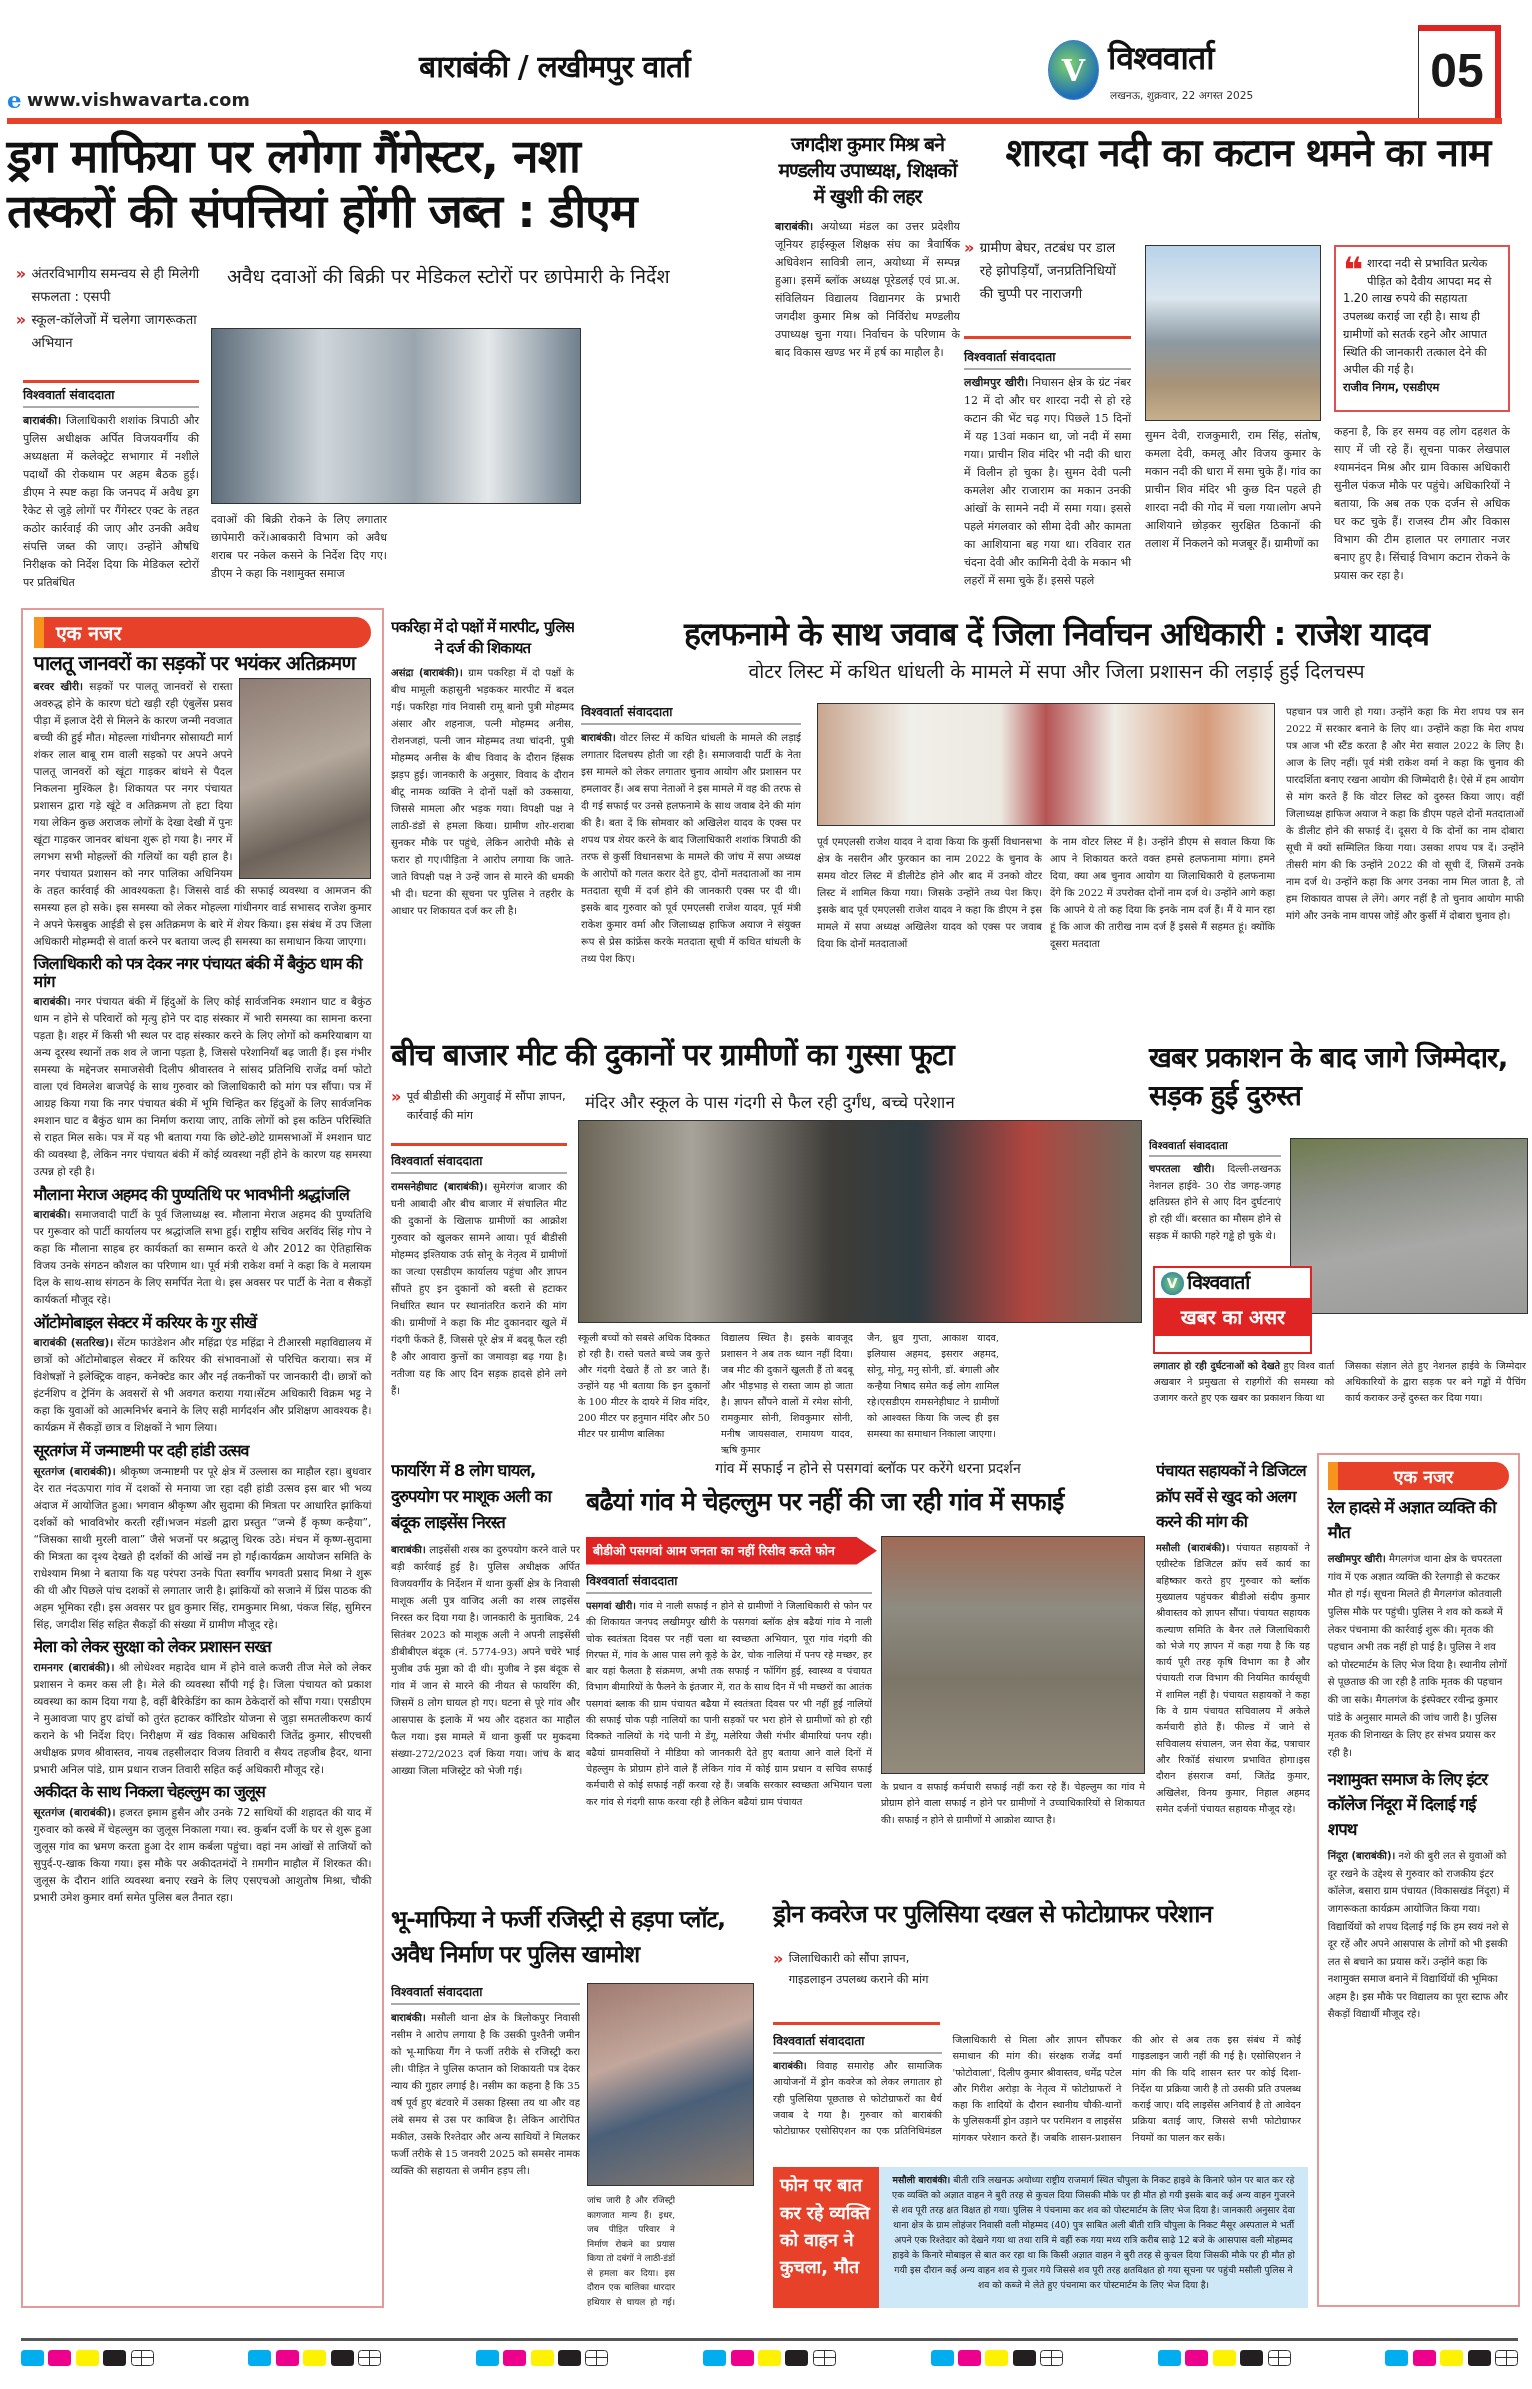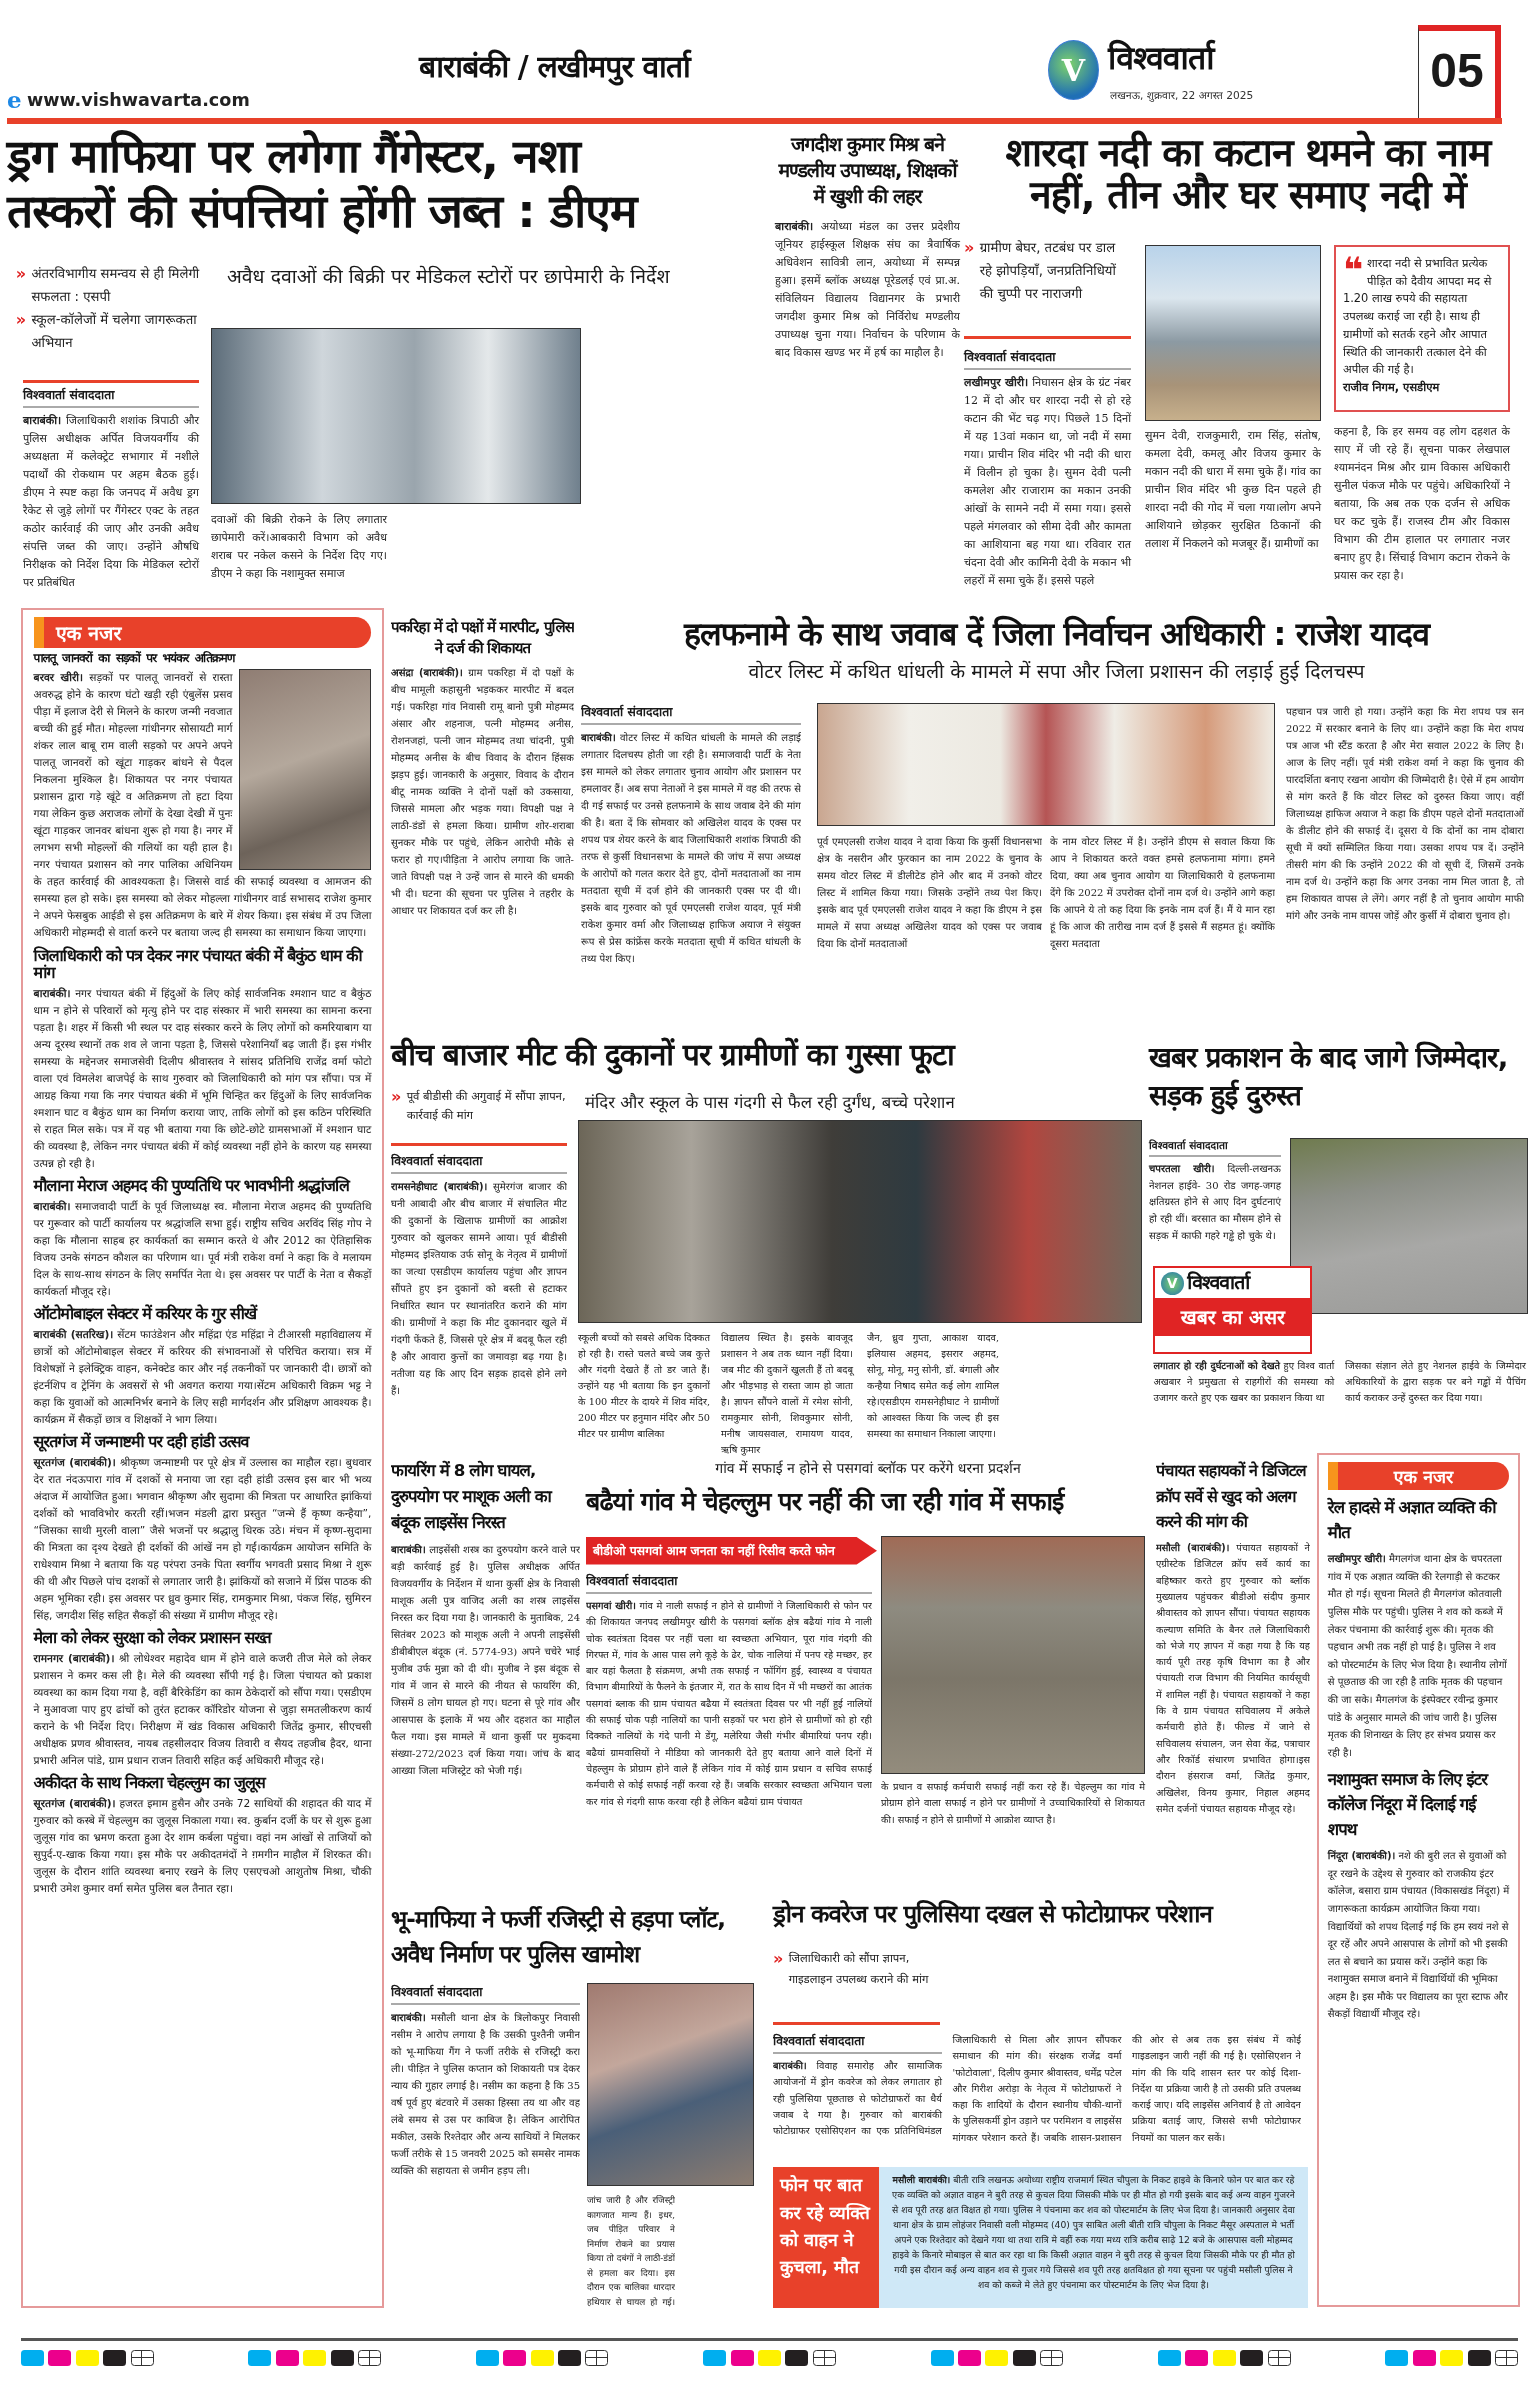--- a/index.html
+++ b/index.html
@@ -63,21 +63,20 @@
   <div class="abs body-text" style="left:204px;top:379px;width:176px;">दवाओं की बिक्री रोकने के लिए लगातार छापेमारी करें।आबकारी विभाग को अवैध शराब पर नकेल कसने के निर्देश दिए गए। डीएम ने कहा कि नशामुक्त समाज</div>
 </div>
 
 <div class="abs" style="left:775px;top:132px;width:185px;height:476px;">
   <div class="hl" style="font-size:19.4px;text-align:center;line-height:1.35;">जगदीश कुमार मिश्र बने मण्डलीय उपाध्यक्ष, शिक्षकों में खुशी की लहर</div>
   <div class="body-text" style="margin-top:7px;"><b>बाराबंकी।</b> <span>अयोध्या मंडल का उत्तर प्रदेशीय जूनियर हाईस्कूल शिक्षक संघ का त्रैवार्षिक अधिवेशन सावित्री लान, अयोध्या में सम्पन्न हुआ। इसमें ब्लॉक अध्यक्ष पूरेडलई एवं प्रा.अ. संविलियन विद्यालय विद्यानगर के प्रभारी जगदीश कुमार मिश्र को निर्विरोध मण्डलीय उपाध्यक्ष चुना गया। निर्वाचन के परिणाम के बाद विकास खण्ड भर में हर्ष का माहौल है।</span></div>
 </div>
 
 <div class="abs" style="left:964px;top:132px;width:568px;height:476px;">
   <div class="hl" style="font-size:39px;text-align:center;white-space:nowrap;">शारदा नदी का कटान थमने का नाम</div>
-  <div class="hl" style="font-size:39px;text-align:center;white-space:nowrap;">नहीं, तीन और घर समाए नदी में</div>
   <div class="abs bullet" style="left:0;top:104px;width:167px;font-size:13.2px;">
       <span class="chev">»</span>
       <span>ग्रामीण बेघर, तटबंध पर डाल रहे झोपड़ियाँ, जनप्रतिनिधियों की चुप्पी पर नाराजगी</span>
     </div>
   <div class="abs redrule" style="left:0;top:204px;width:167px;"></div>
   <div class="abs" style="left:0;top:216px;width:167px;">
     <div class="byline">विश्ववार्ता संवाददाता</div>
     <div class="body-text"><b>लखीमपुर खीरी।</b> <span>निघासन क्षेत्र के ग्रंट नंबर 12 में दो और घर शारदा नदी से हो रहे कटान की भेंट चढ़ गए। पिछले 15 दिनों में यह 13वां मकान था, जो नदी में समा गया। प्राचीन शिव मंदिर भी नदी की धारा में विलीन हो चुका है। सुमन देवी पत्नी कमलेश और राजाराम का मकान उनकी आंखों के सामने नदी में समा गया। इससे पहले मंगलवार को सीमा देवी और कामता का आशियाना बह गया था। रविवार रात चंदना देवी और कामिनी देवी के मकान भी लहरों में समा चुके हैं। इससे पहले</span></div>
   </div>
   <div class="abs photo" style="left:181px;top:113px;width:176px;height:176px;background:linear-gradient(180deg,#b9d3ea 0%,#dbe6ee 30%,#8c9aa3 55%,#a89378 80%,#c7b08c 100%);"></div>
@@ -86,21 +85,21 @@
     <span style="color:#e02424;font-size:35px;font-weight:bold;float:left;line-height:32px;margin-right:3.5px;">❝</span>
     <span style="font-size:11.4px;line-height:16.7px;">शारदा नदी से प्रभावित प्रत्येक पीड़ित को दैवीय आपदा मद से 1.20 लाख रुपये की सहायता उपलब्ध कराई जा रही है। साथ ही ग्रामीणों को सतर्क रहने और आपात स्थिति की जानकारी तत्काल देने की अपील की गई है।</span>
     <div style="font-weight:bold;font-size:11.4px;margin-top:1px;clear:both;">राजीव निगम, एसडीएम</div>
   </div>
   <div class="abs body-text" style="left:370px;top:291px;width:176px;">कहना है, कि हर समय वह लोग दहशत के साए में जी रहे हैं। सूचना पाकर लेखपाल श्यामनंदन मिश्र और ग्राम विकास अधिकारी सुनील पंकज मौके पर पहुंचे। अधिकारियों ने बताया, कि अब तक एक दर्जन से अधिक घर कट चुके हैं। राजस्व टीम और विकास विभाग की टीम हालात पर लगातार नजर बनाए हुए है। सिंचाई विभाग कटान रोकने के प्रयास कर रहा है।</div>
 </div>
 
 <div class="abs boxred" style="left:21px;top:608px;width:363px;height:1700px;padding:7px 10.6px;">
   <div class="ek-nazar" style="font-size:19.4px;">एक नजर</div>
   <div>
-    <div class="hl" style="font-size:12px;margin:5.3px 0 3.5px;font-family:Liberation Mono, monospace;">पालतू जानवरों का सड़कों पर भयंकर अतिक्रमण</div>
+    <div class="hl" style="font-size:20px;margin:5.3px 0 3.5px;">पालतू जानवरों का सड़कों पर भयंकर अतिक्रमण</div>
     <div class="photo" style="float:right;width:132px;height:201px;margin-left:7px;background:linear-gradient(160deg,#8f7d73 0%,#b4a89c 45%,#6d635a 75%,#9b8f83 100%);"></div>
     <div class="body-text" style="font-size:10.6px;line-height:17px;font-family:'DejaVu Sans',sans-serif;"><b>बरवर खीरी।</b> <span>सड़कों पर पालतू जानवरों से रास्ता अवरुद्ध होने के कारण घंटो खड़ी रही एंबुलेंस प्रसव पीड़ा में इलाज देरी से मिलने के कारण जन्मी नवजात बच्ची की हुई मौत। मोहल्ला गांधीनगर सोसायटी मार्ग शंकर लाल बाबू राम वाली सड़को पर अपने अपने पालतू जानवरों को खूंटा गाड़कर बांधने से पैदल निकलना मुश्किल है। शिकायत पर नगर पंचायत प्रशासन द्वारा गड़े खूंटे व अतिक्रमण तो हटा दिया गया लेकिन कुछ अराजक लोगों के देखा देखी में पुनः खूंटा गाड़कर जानवर बांधना शुरू हो गया है। नगर में लगभग सभी मोहल्लों की गलियों का यही हाल है। नगर पंचायत प्रशासन को नगर पालिका अधिनियम के तहत कार्रवाई की आवश्यकता है। जिससे वार्ड की सफाई व्यवस्था व आमजन की समस्या हल हो सके। इस समस्या को लेकर मोहल्ला गांधीनगर वार्ड सभासद राजेश कुमार ने अपने फेसबुक आईडी से इस अतिक्रमण के बारे में शेयर किया। इस संबंध में उप जिला अधिकारी मोहम्मदी से वार्ता करने पर बताया जल्द ही समस्या का समाधान किया जाएगा।</span></div>
   </div>
   <div>
     <div class="hl" style="font-size:16px;margin:5.3px 0 3.5px;">जिलाधिकारी को पत्र देकर नगर पंचायत बंकी में बैकुंठ धाम की मांग</div>
     <div class="body-text" style="font-size:10.6px;line-height:17px;font-family:'DejaVu Sans',sans-serif;"><b>बाराबंकी।</b> <span>नगर पंचायत बंकी में हिंदुओं के लिए कोई सार्वजनिक श्मशान घाट व बैकुंठ धाम न होने से परिवारों को मृत्यु होने पर दाह संस्कार में भारी समस्या का सामना करना पड़ता है। शहर में किसी भी स्थल पर दाह संस्कार करने के लिए लोगों को कमरियाबाग या अन्य दूरस्थ स्थानों तक शव ले जाना पड़ता है, जिससे परेशानियाँ बढ़ जाती हैं। इस गंभीर समस्या के मद्देनजर समाजसेवी दिलीप श्रीवास्तव ने सांसद प्रतिनिधि राजेंद्र वर्मा फोटो वाला एवं विमलेश बाजपेई के साथ गुरुवार को जिलाधिकारी को मांग पत्र सौंपा। पत्र में आग्रह किया गया कि नगर पंचायत बंकी में भूमि चिन्हित कर हिंदुओं के लिए सार्वजनिक श्मशान घाट व बैकुंठ धाम का निर्माण कराया जाए, ताकि लोगों को इस कठिन परिस्थिति से राहत मिल सके। पत्र में यह भी बताया गया कि छोटे-छोटे ग्रामसभाओं में श्मशान घाट की व्यवस्था है, लेकिन नगर पंचायत बंकी में कोई व्यवस्था नहीं होने के कारण यह समस्या उत्पन्न हो रही है।</span></div>
   </div>
   <div>
     <div class="hl" style="font-size:16px;margin:5.3px 0 3.5px;">मौलाना मेराज अहमद की पुण्यतिथि पर भावभीनी श्रद्धांजलि</div>
     <div class="body-text" style="font-size:10.6px;line-height:17px;font-family:'DejaVu Sans',sans-serif;"><b>बाराबंकी।</b> <span>समाजवादी पार्टी के पूर्व जिलाध्यक्ष स्व. मौलाना मेराज अहमद की पुण्यतिथि पर गुरूवार को पार्टी कार्यालय पर श्रद्धांजलि सभा हुई। राष्ट्रीय सचिव अरविंद सिंह गोप ने कहा कि मौलाना साहब हर कार्यकर्ता का सम्मान करते थे और 2012 का ऐतिहासिक विजय उनके संगठन कौशल का परिणाम था। पूर्व मंत्री राकेश वर्मा ने कहा कि वे मलायम दिल के साथ-साथ संगठन के लिए समर्पित नेता थे। इस अवसर पर पार्टी के नेता व सैकड़ों कार्यकर्ता मौजूद रहे।</span></div>

